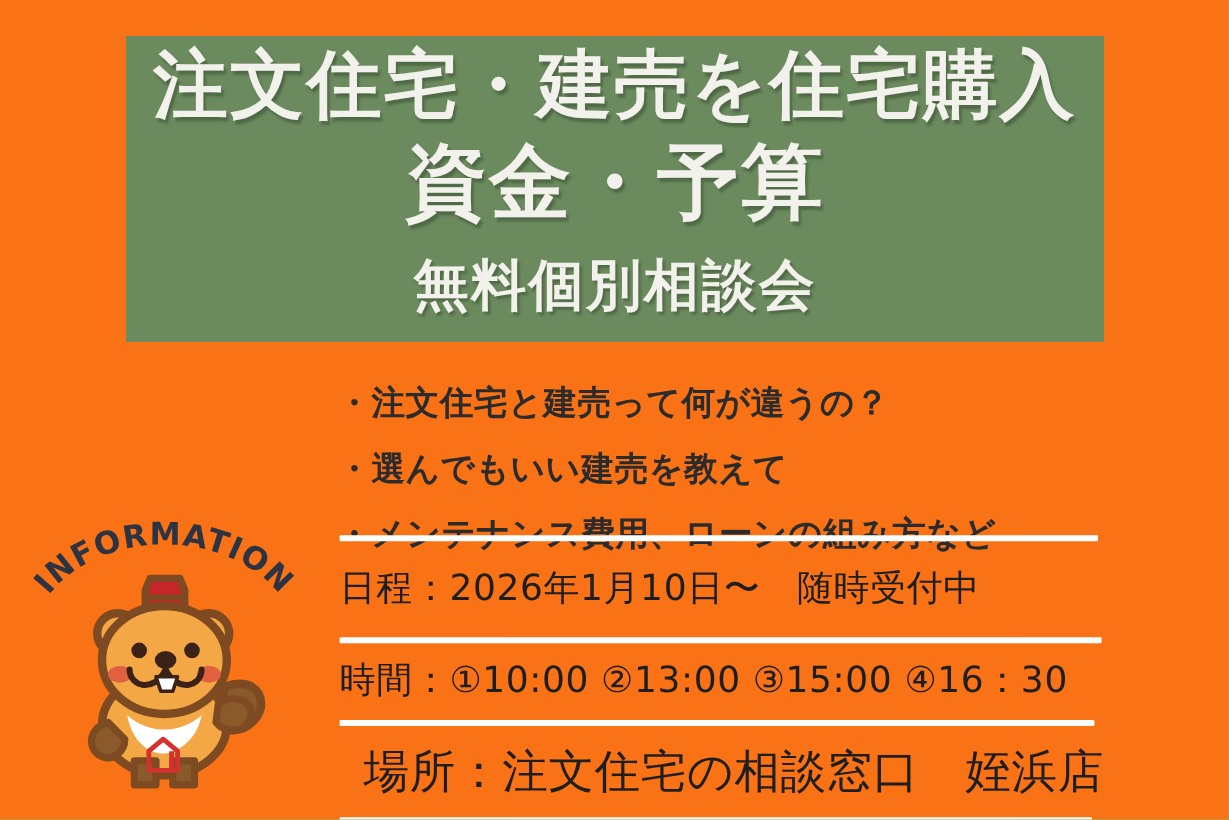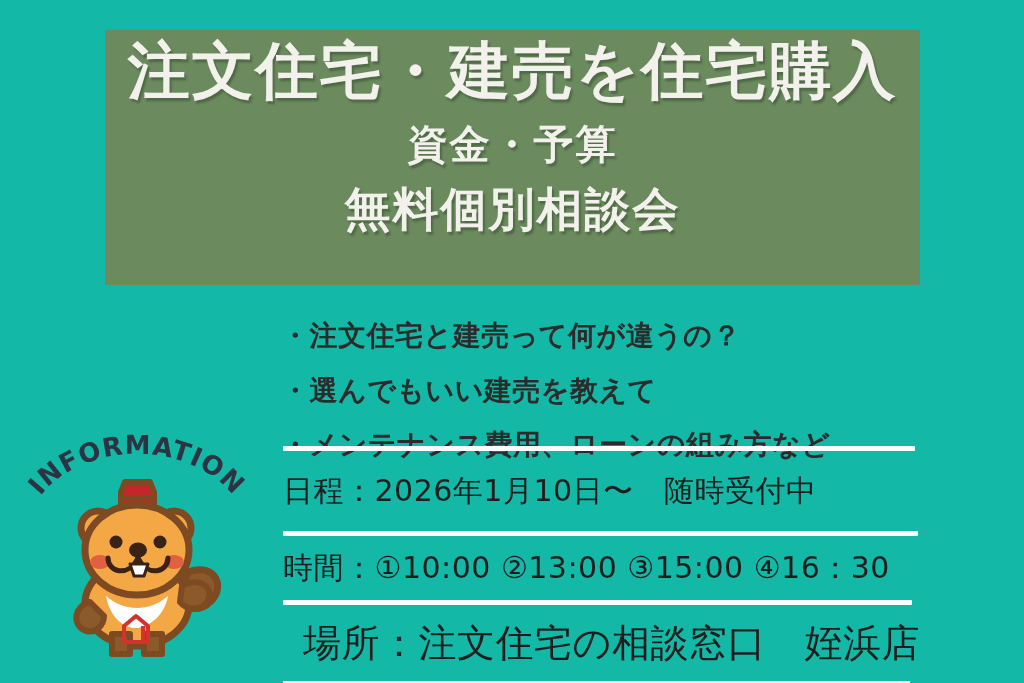--- a/index.html
+++ b/index.html
@@ -12,21 +12,21 @@
     height: 683px;
     background: #7BD45C;
     font-family: "DejaVu Sans", "Liberation Sans", sans-serif;
     overflow: hidden;
     position: relative;
   }
 
   .poster {
     position: absolute;
     inset: 0;
-    background: #14b8a6;
+    background: #f97316;
   }
 
   
   .title-band {
     position: absolute;
     left: 105px;
     top: 30px;
     width: 815px;
     height: 255px;
     background: #6B8A5E;
@@ -43,22 +43,23 @@
     letter-spacing: 2px;
     white-space: nowrap;
     text-shadow: 2px 3px 2px rgba(30,45,25,0.35);
     line-height: 1.0;
   }
   .title-line.l1 {
     font-size: 62px;
     margin-top: 6px;
   }
   .title-line.l2 {
-    font-size: 40px;
+    font-size: 68px;
     margin-top: 22px;
+    font-family: Liberation Mono, monospace;
   }
   .title-line.l3 {
     font-size: 46px;
     margin-top: 22px;
   }
 
   
   .bullets {
     position: absolute;
     left: 281px;

